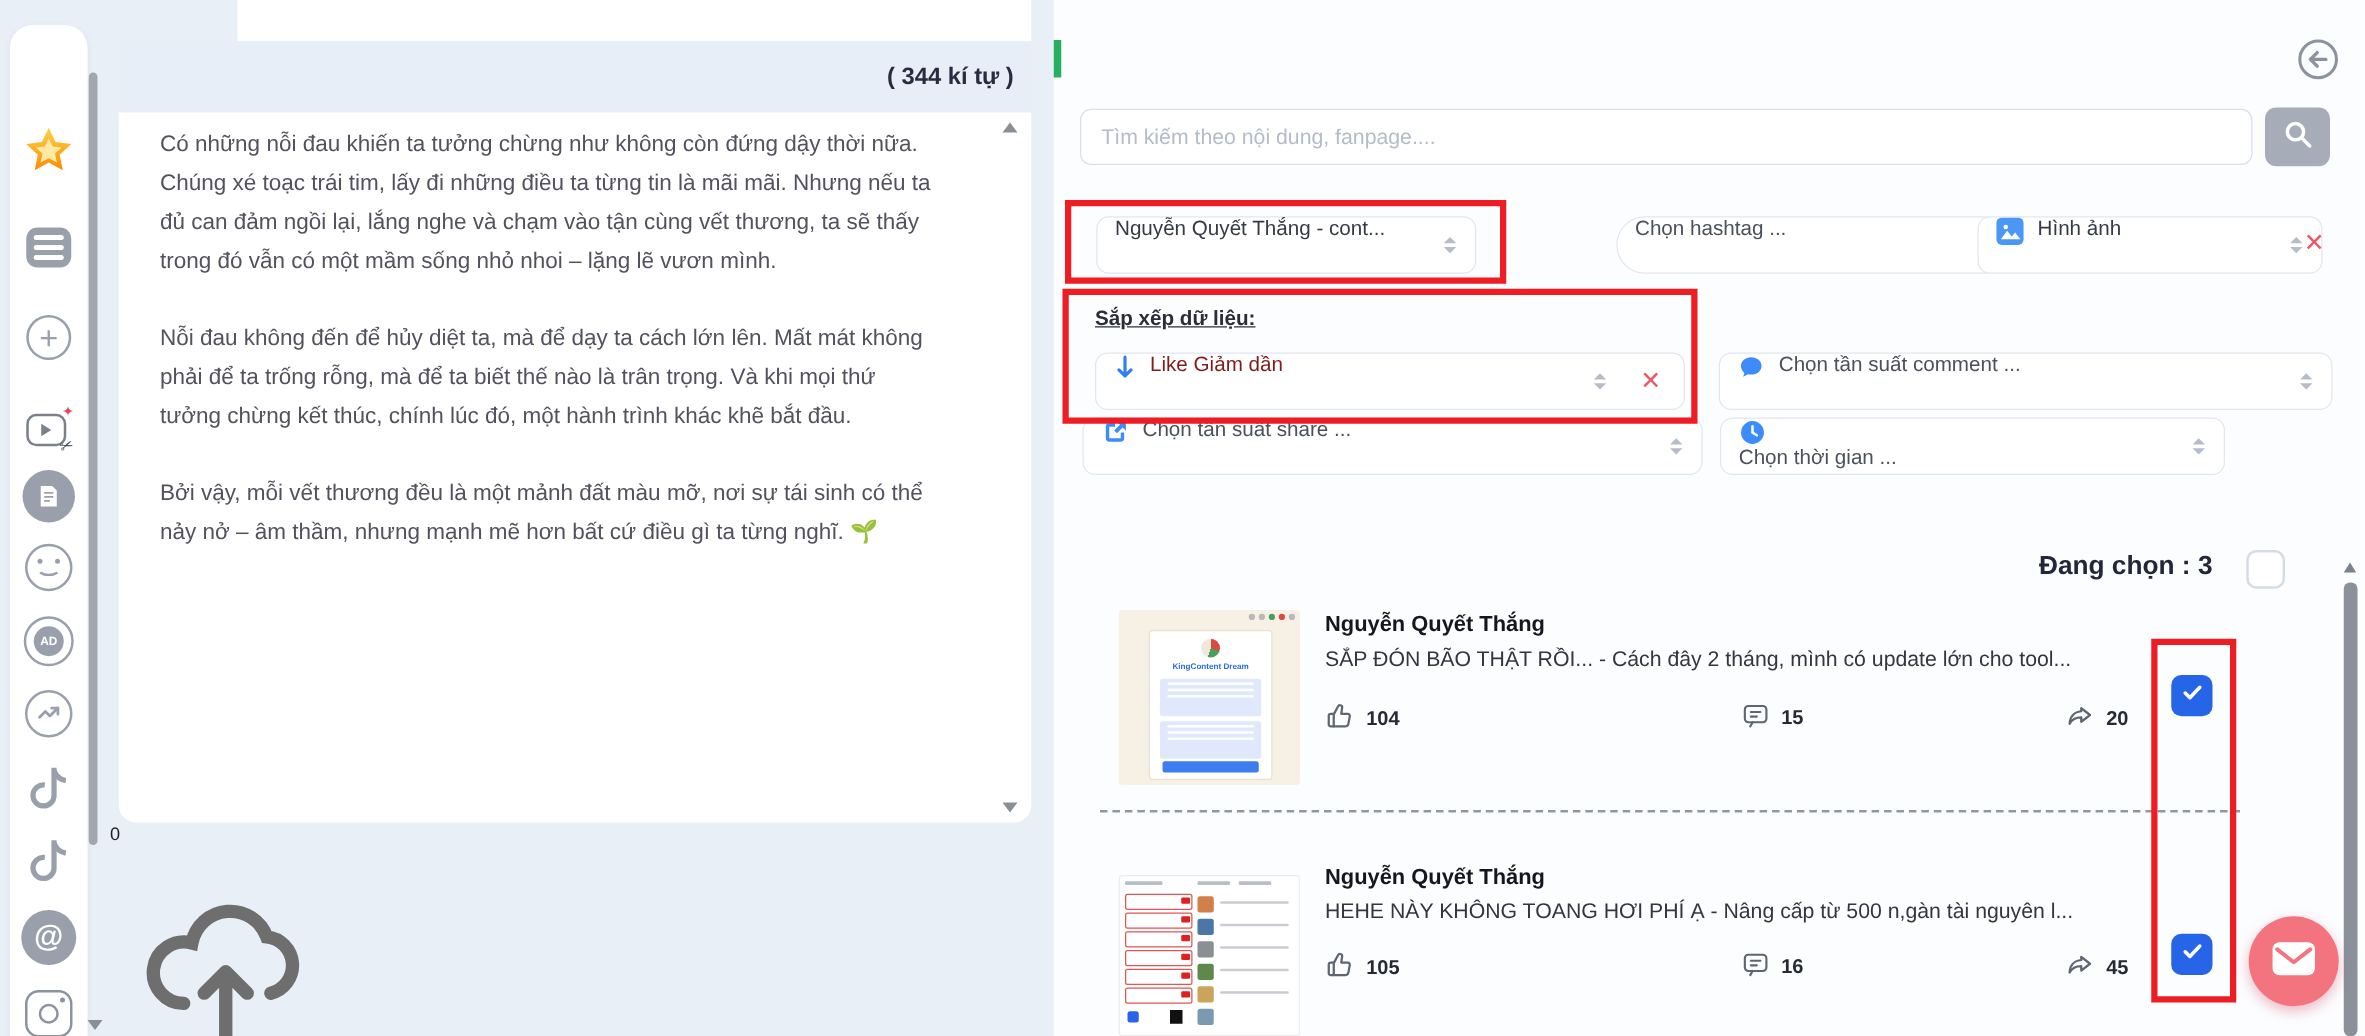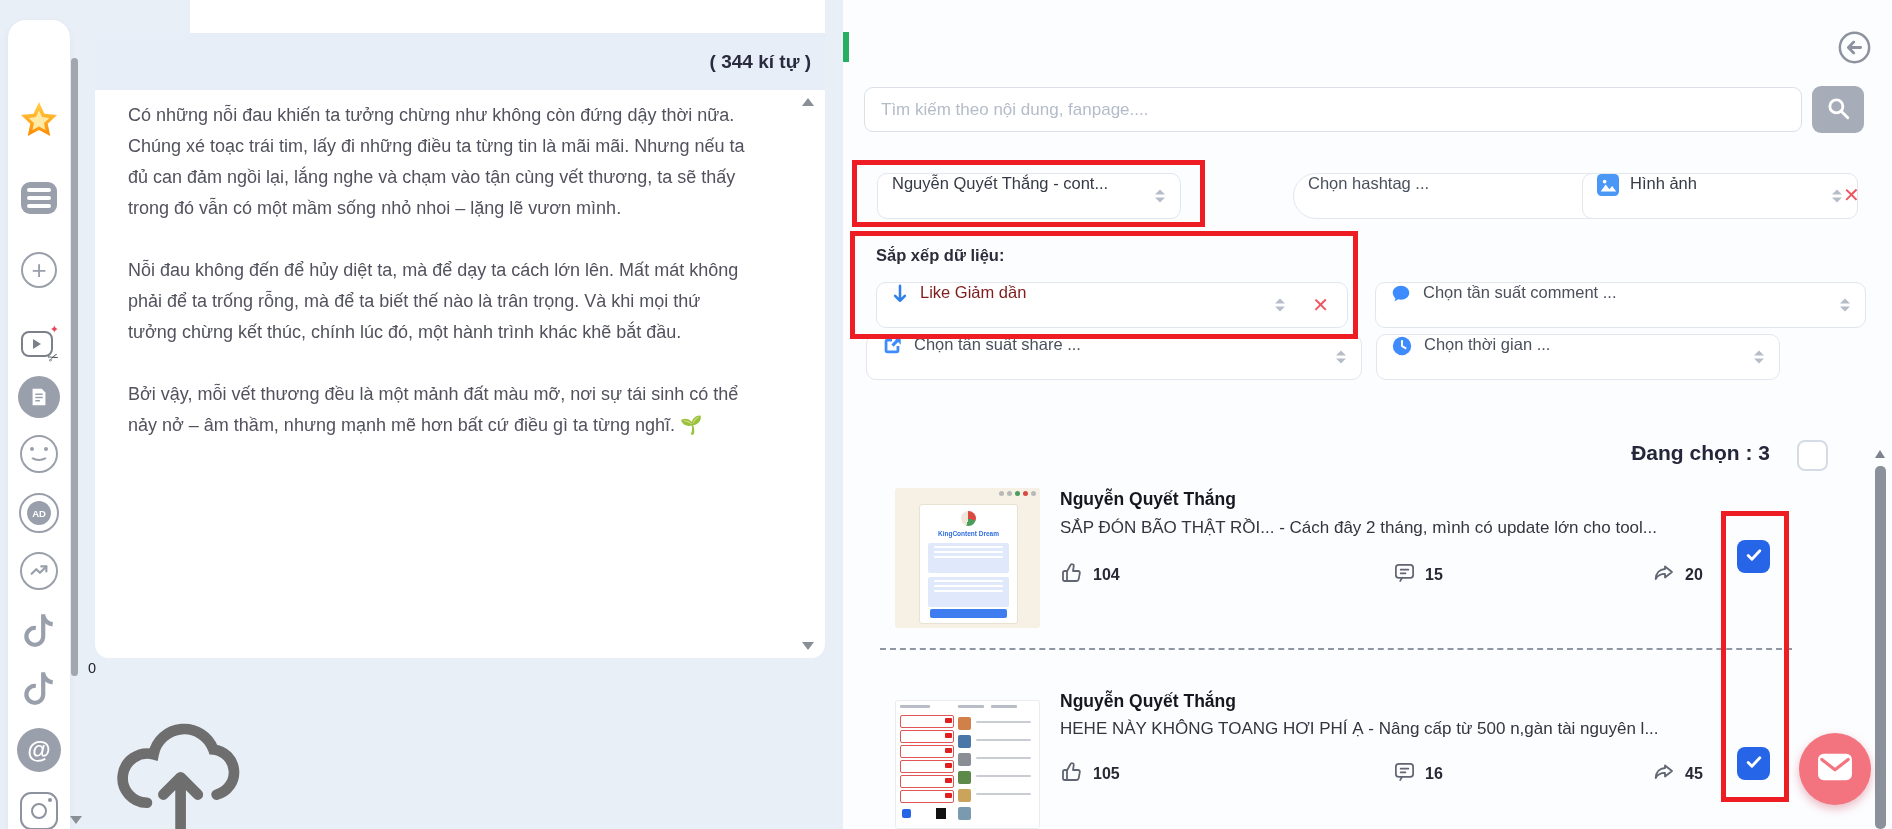--- a/index.html
+++ b/index.html
@@ -33,21 +33,21 @@
   .search-input::placeholder{color:#b4bcc9;}
   .search-btn{position:absolute;left:1812px;top:86px;width:52px;height:47px;background:#a6adb8;border-radius:9px;display:flex;align-items:center;justify-content:center;cursor:pointer;}
 
   .dd{position:absolute;height:46px;background:#fff;border:1.5px solid #e2e6ed;border-radius:10px;display:flex;align-items:flex-start;padding:0 42px 0 14px;font-size:16.5px;color:#3f4450;box-sizing:border-box;cursor:pointer;}
   .dd .ic{margin-right:11px;display:flex;align-items:center;}
   .chev{position:absolute;right:15px;top:50%;transform:translateY(-50%);display:flex;flex-direction:column;gap:3px;align-items:center;}
   .chev i{display:block;width:0;height:0;border-left:5px solid transparent;border-right:5px solid transparent;}
   .chev .u{border-bottom:5px solid #b7bdc8;}
   .chev .d{border-top:5px solid #b7bdc8;}
   .redx{color:#ef5560;font-weight:700;font-size:20px;cursor:pointer;line-height:1;}
-  .sort-label{position:absolute;left:876px;top:246px;font-size:16.5px;font-weight:600;color:#2b2e3a;}
+  .sort-label{position:absolute;left:876px;top:246px;font-size:16.5px;font-weight:600;color:#2b2e3a;text-decoration:underline;}
 
   .sel-label{position:absolute;left:1500px;top:441px;width:270px;text-align:right;font-size:21px;font-weight:700;color:#24273a;}
   .cb-empty{position:absolute;left:1797px;top:440px;width:31px;height:31px;background:#fff;border:2px solid #d6dce5;border-radius:8px;box-sizing:border-box;cursor:pointer;}
   .cb-checked{position:absolute;width:33px;height:33px;background:#2765e8;border-radius:8px;display:flex;align-items:center;justify-content:center;cursor:pointer;}
 
   .post-author{position:absolute;left:1060px;font-size:17.5px;font-weight:700;color:#15161f;}
   .post-snippet{position:absolute;left:1060px;width:700px;font-size:17px;color:#33353f;white-space:nowrap;overflow:hidden;}
   .stat{position:absolute;display:flex;align-items:center;gap:9px;font-size:16px;font-weight:600;color:#272a35;}
   .divider{position:absolute;left:880px;top:648px;width:912px;border-top:2px dashed #8f97a3;}
 
@@ -298,21 +298,21 @@
           <path d="M4 7a3 3 0 0 1 3-3h5v3H7v10h10v-5h3v5a3 3 0 0 1-3 3H7a3 3 0 0 1-3-3z"></path>
           <path d="M13.5 2.5H21.5V10.5l-2.8-2.8-5 5-2.4-2.4 5-5z"></path>
         </svg>
     </span>
     <span style="color:#4a505c;">Chọn tần suất share ...</span>
     <span class="chev">
         <i class="u"></i>
         <i class="d"></i>
       </span>
   </div>
-  <div class="dd" style="left:1376px;top:334px;width:404px;">
+  <div class="dd" style="left:1376px;top:334px;width:404px;flex-direction:column;">
     <span class="ic">
       <svg width="22" height="22" viewBox="0 0 24 24">
           <circle cx="12" cy="12" r="10" fill="#3d8bfd"></circle>
           <path d="M12 6.5V12l3.8 2.4" stroke="#fff" stroke-width="2.2" fill="none" stroke-linecap="round"></path>
         </svg>
     </span>
     <span style="color:#4a505c;">Chọn thời gian ...</span>
     <span class="chev">
         <i class="u"></i>
         <i class="d"></i>

